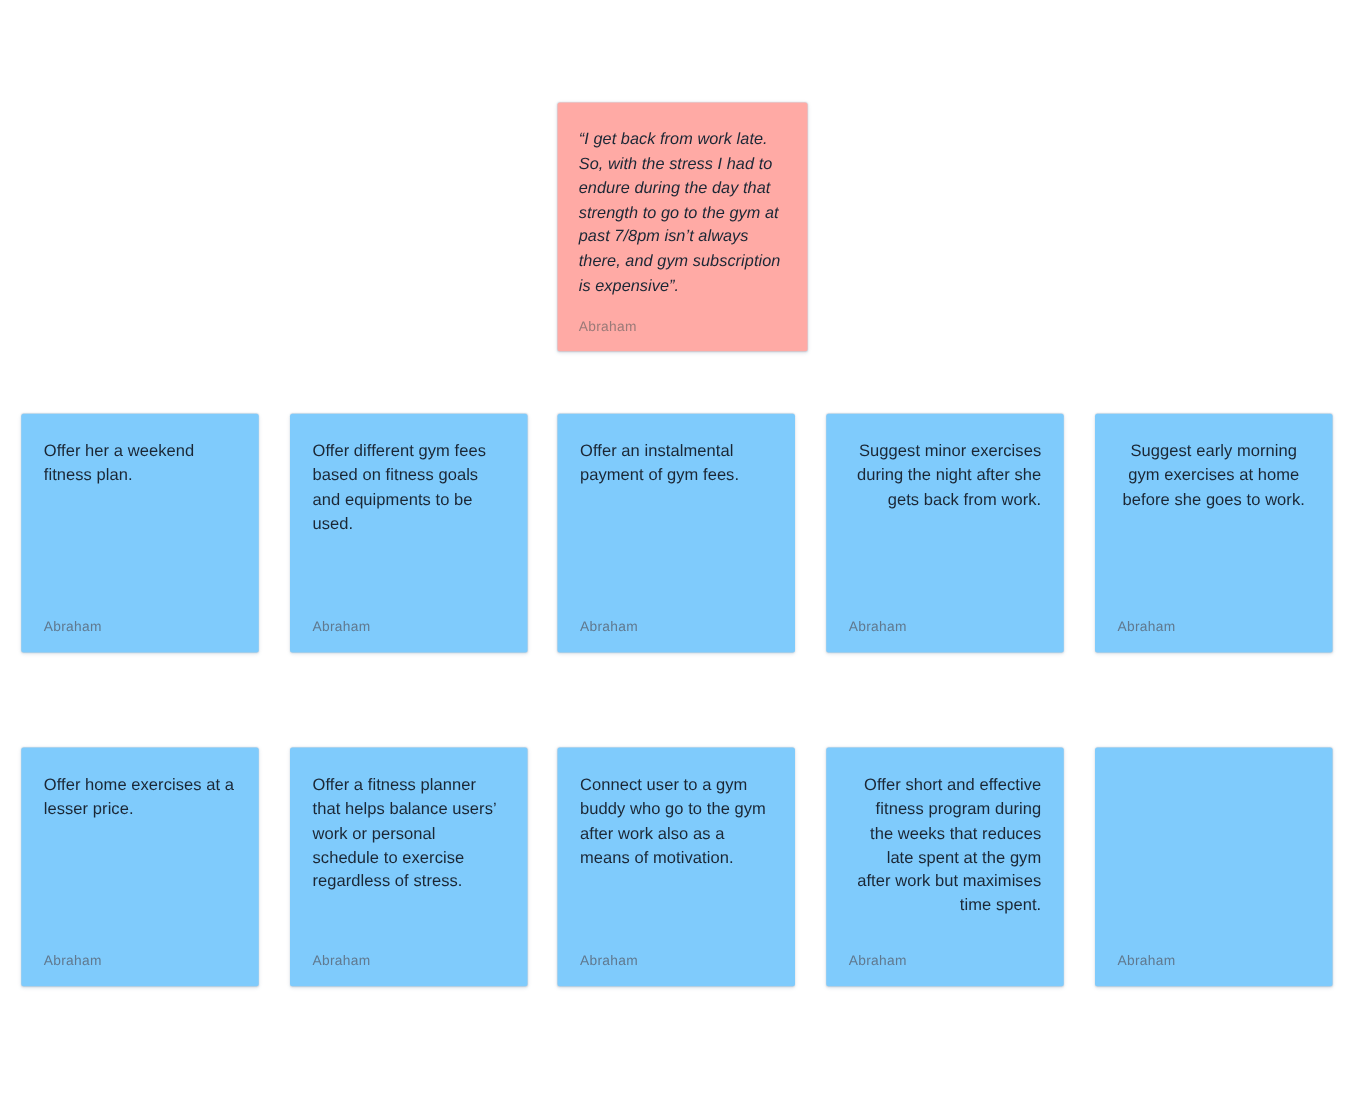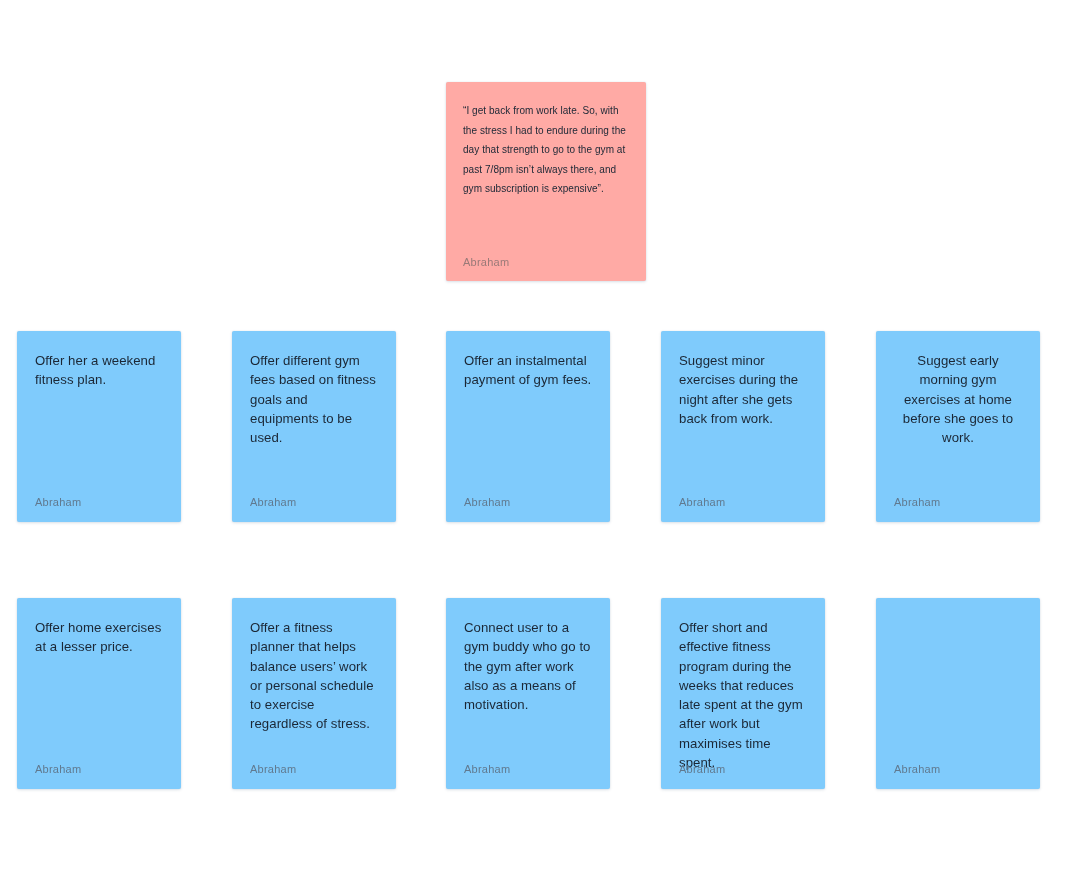--- a/index.html
+++ b/index.html
@@ -57,32 +57,33 @@
 
   
   .quote-card {
     left: 446px;
     top: 82px;
     width: 200px;
     height: 199px;
     padding: 19px 17px 12px 17px;
   }
   .quote-card .sticky-text {
-    font-size: 10px;
+    font-size: 13px;
     line-height: 19.6px;
+    font-style: italic;
   }
   .quote-card .sticky-author { left: 17px; bottom: 13px; }
 
   
-  .idea-card { width: 164px; height: 191px; }
+  .idea-card { width: 190px; height: 191px; }
 
   .col-1 { left: 17px; }
   .col-2 { left: 232px; }
   .col-3 { left: 446px; }
-  .col-4 { left: 661px; }
+  .col-4 { left: 661px; text-align: right; }
   .col-5 { left: 876px; text-align: center; }
 
   .row-1 { top: 331px; }
   .row-2 { top: 598px; }
 </style>
 </head>
 <body>
 
 <div id="board">
 

